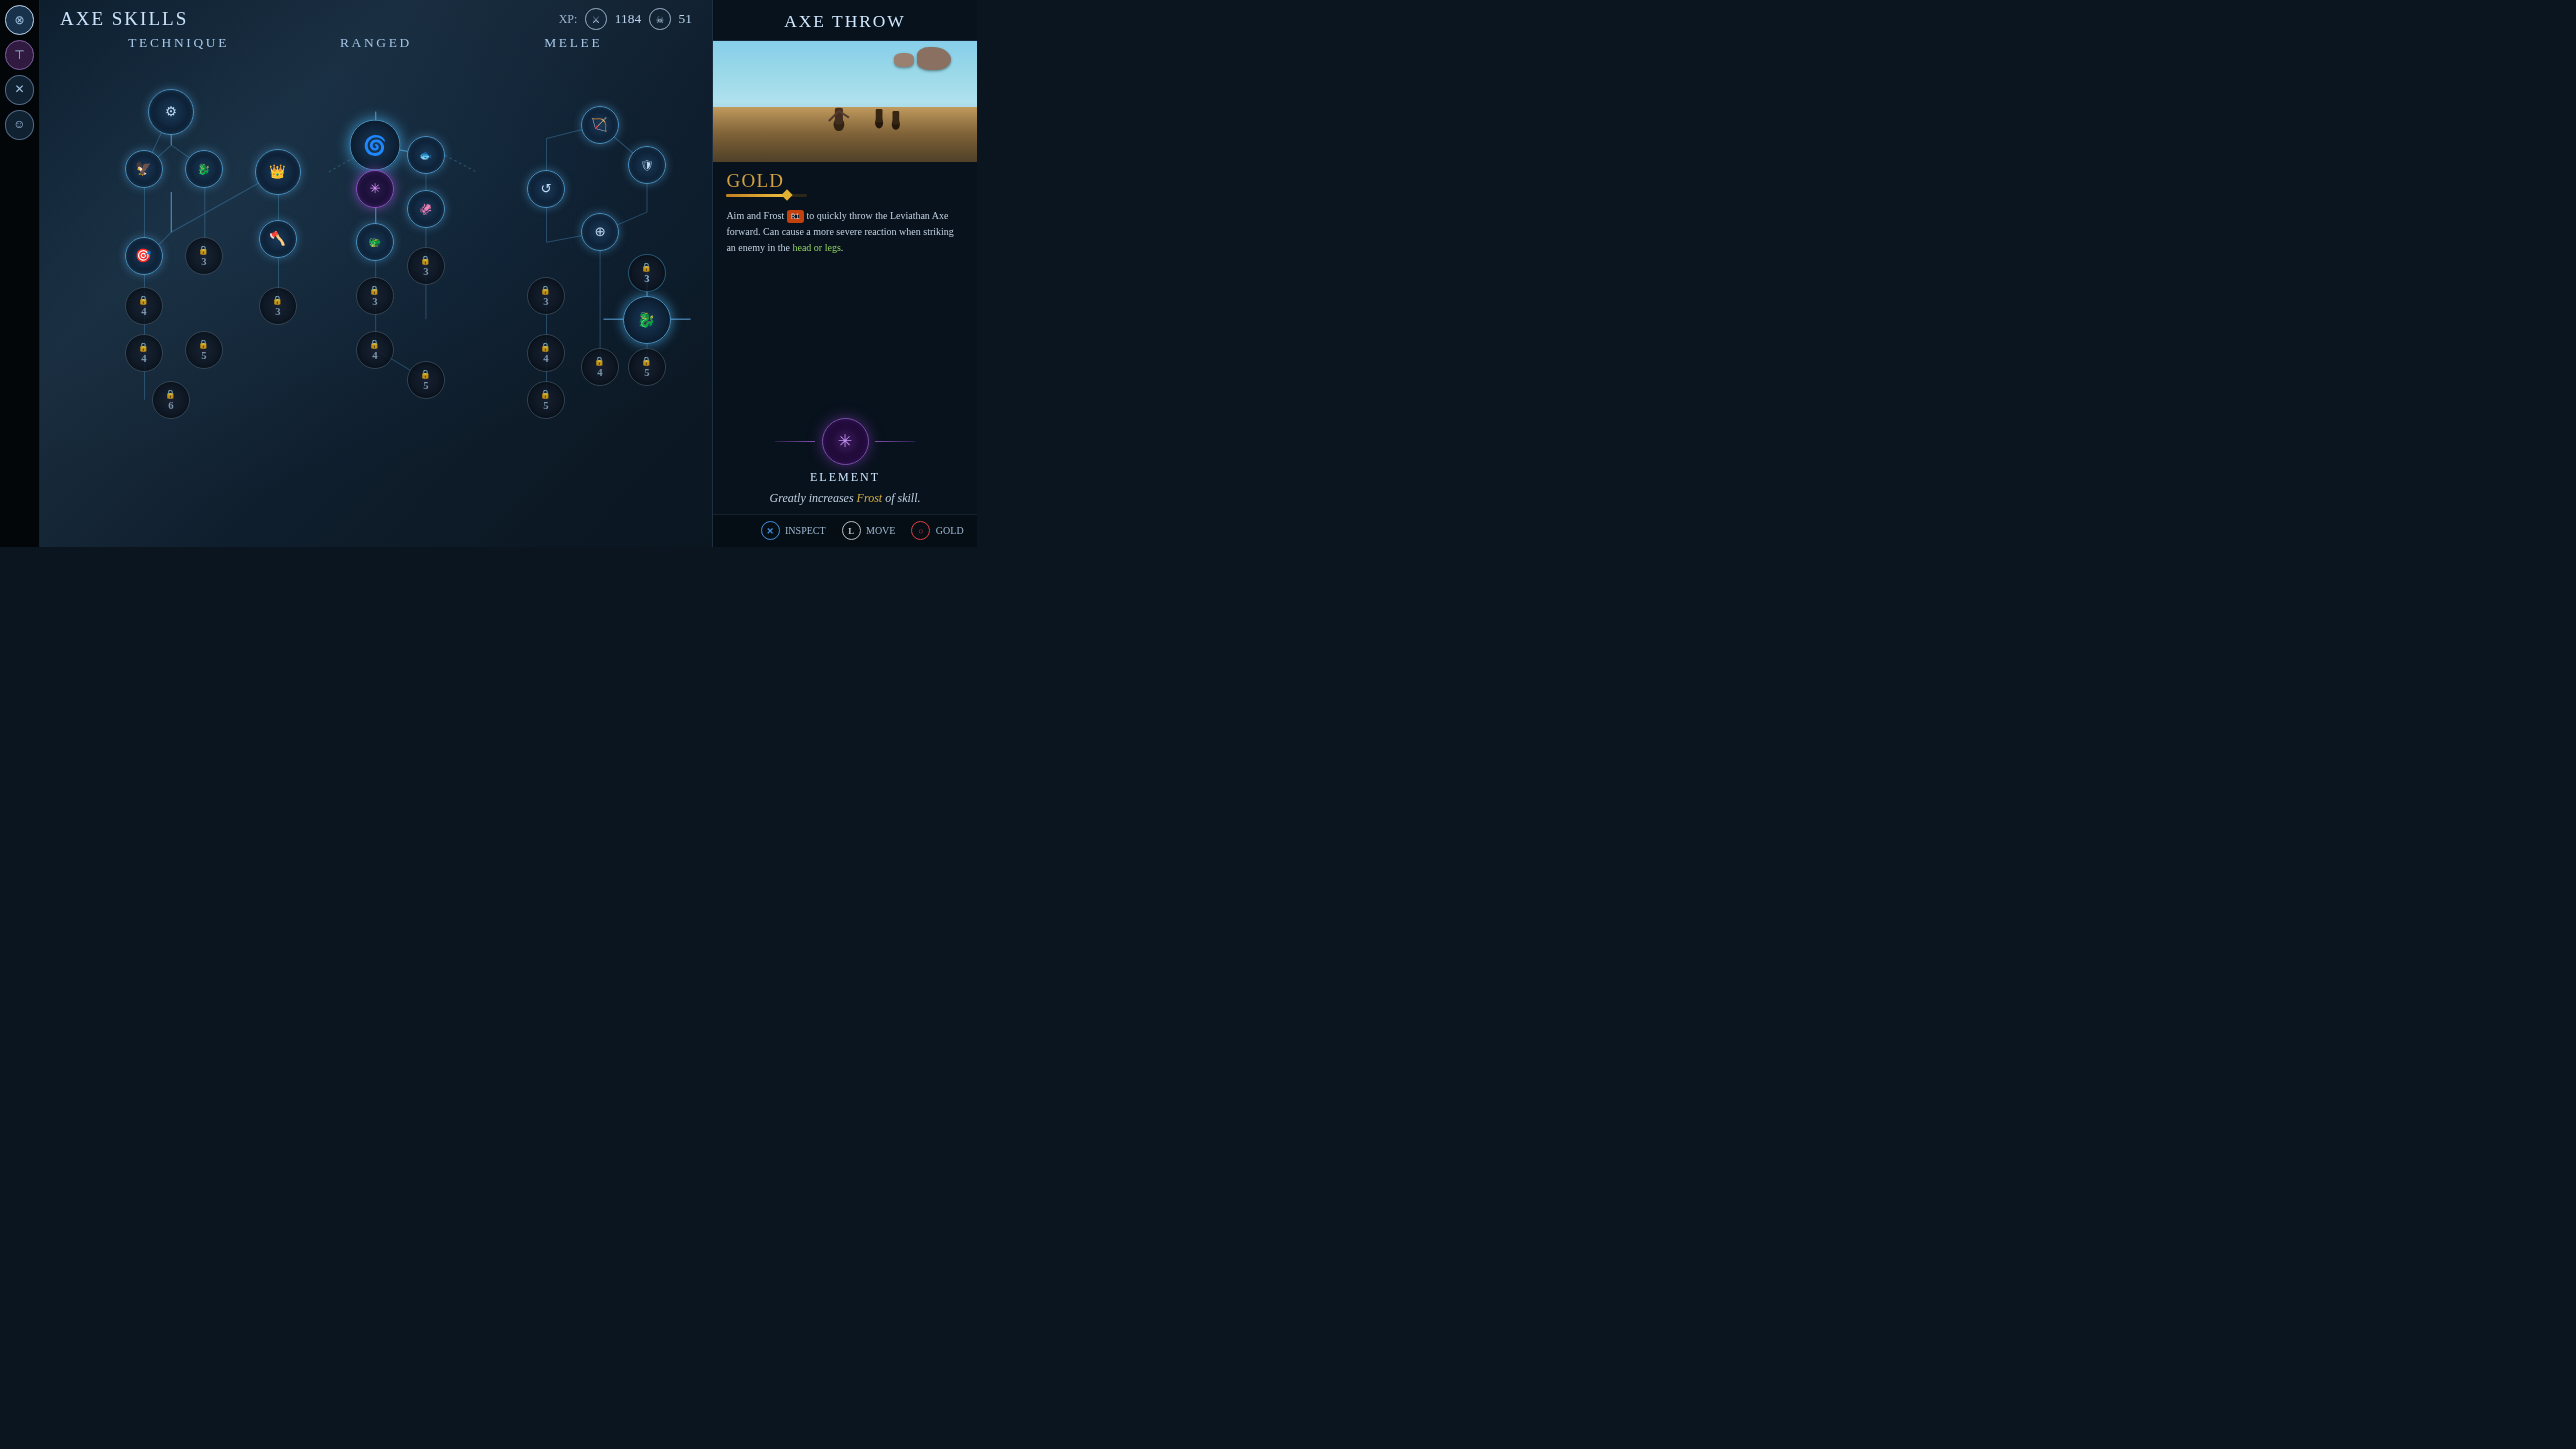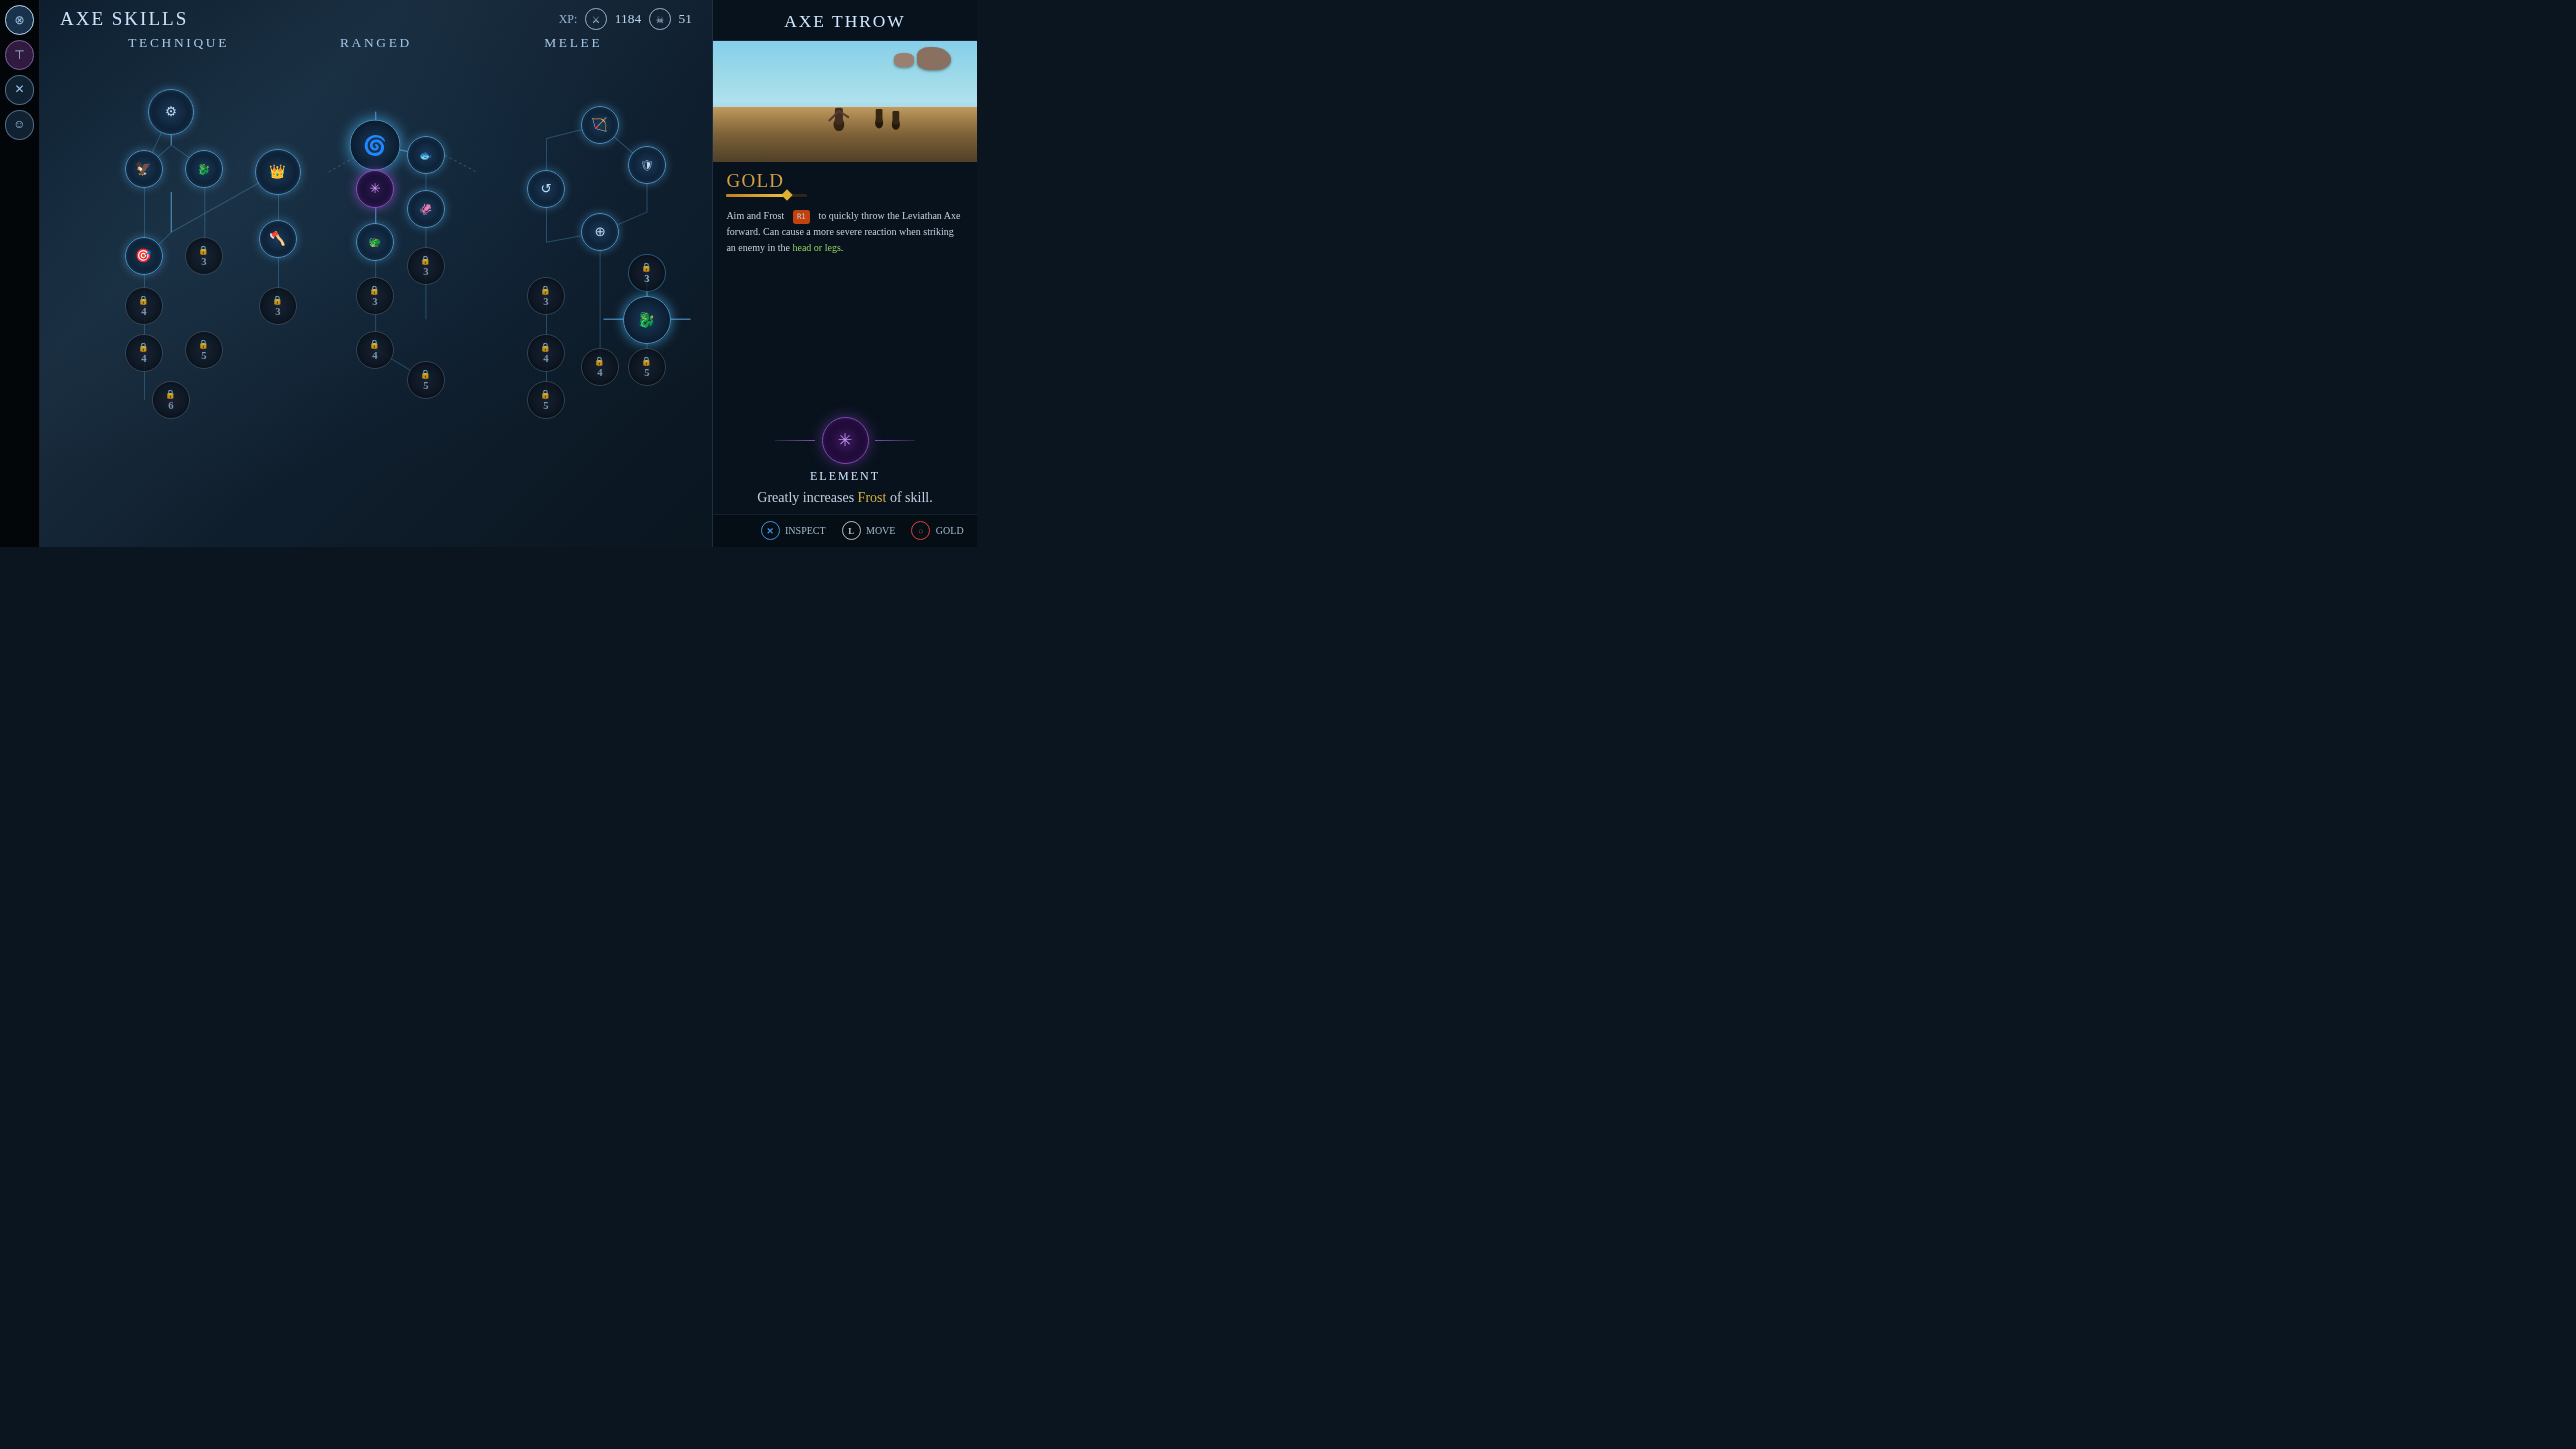--- a/index.html
+++ b/index.html
@@ -334,25 +334,25 @@
     .skill-description .highlight {
       color: #90d060;
     }
 
     .button-hint {
       display: inline-flex;
       align-items: center;
       justify-content: center;
       width: 17.4px;
       height: 13.4px;
-      border: 7px solid #c2410c;
+      border: 5px solid #c2410c;
       border-radius: 2.7px;
       font-size: 7.4px;
       color: #c0d0e0;
-      margin: 0 6px;
+      margin: 0 0;
       vertical-align: middle;
       font-family: monospace;
     }
 
     .element-section {
       padding: 8px 13.4px;
       display: flex;
       flex-direction: column;
       align-items: center;
       gap: 5.4px;
@@ -385,22 +385,23 @@
     .element-label {
       color: #d0e8ff;
       font-size: 12px;
       letter-spacing: 2px;
       text-transform: uppercase;
       font-family: 'Georgia', serif;
     }
 
     .element-desc {
       color: #c0d0e0;
-      font-size: 14px;
+      font-size: 12px;
       text-align: center;
+      font-style: italic;
     }
 
     .element-desc .highlight-gold {
       color: #d4b040;
     }
 
     
     .bottom-controls {
       padding: 6.7px 13.4px;
       border-top: 0.7px solid rgba(80,120,160,0.2);

